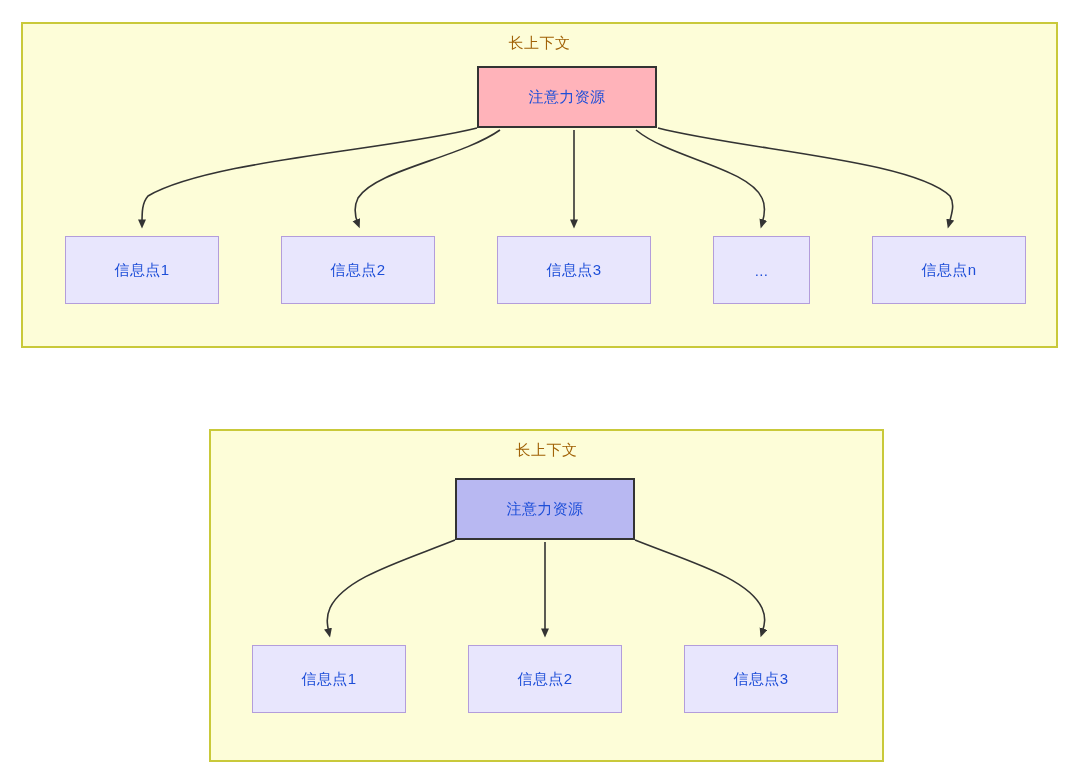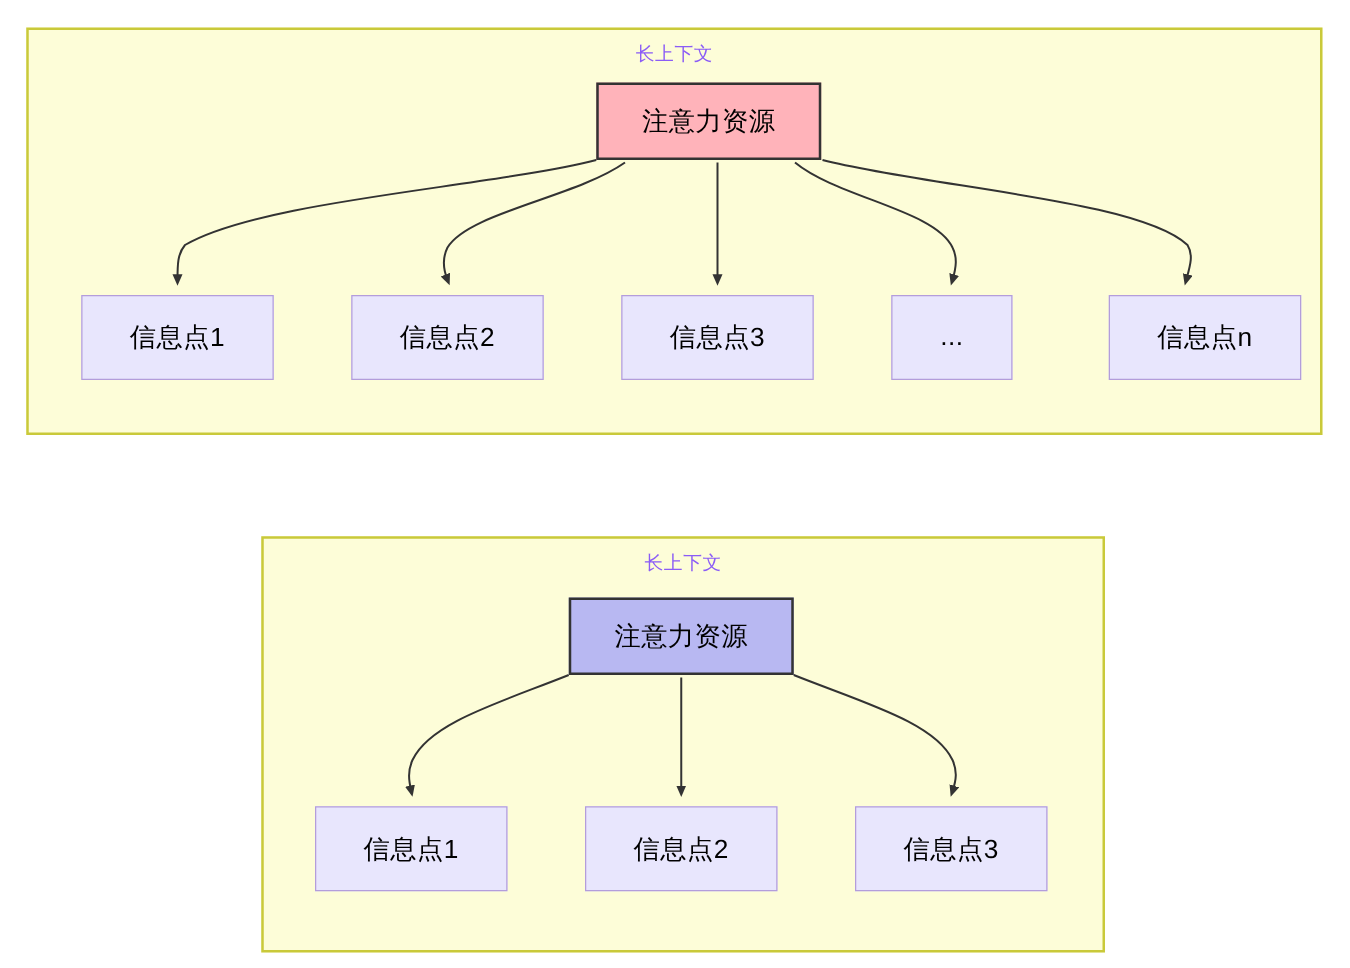--- a/index.html
+++ b/index.html
@@ -47,52 +47,52 @@
     width: 675px;
     height: 333px;
   }
   .container-title {
     position: absolute;
     top: 10px;
     left: 0;
     width: 100%;
     text-align: center;
     font-size: 15px;
-    color: #8b5cf6;
+    color: #a16207;
     letter-spacing: 0.5px;
   }
   .node {
     position: absolute;
     box-sizing: border-box;
     display: flex;
     align-items: center;
     justify-content: center;
-    font-size: 21px;
-    color: #000000;
+    font-size: 15px;
+    color: #1d4ed8;
     letter-spacing: 0.4px;
   }
   .node.attention-long {
     background: #ffb3ba;
     border: 2px solid #333333;
   }
   .node.attention-short {
     background: #b8b8f2;
     border: 2px solid #333333;
   }
   .node.info {
     background: #e8e6fd;
     border: 1.6px solid #b39ddb;
   }
   
   #node-attention-long { left: 477px; top: 66px; width: 180px; height: 62px; }
   #node-info-1  { left: 65px;  top: 236px; width: 154px; height: 68px; }
   #node-info-2  { left: 281px; top: 236px; width: 154px; height: 68px; }
   #node-info-3  { left: 497px; top: 236px; width: 154px; height: 68px; }
   #node-info-e  { left: 713px; top: 236px; width: 97px;  height: 68px; }
-  #node-info-n  { left: 872px; top: 236px; width: 154px; height: 68px; margin-left: 15px; }
+  #node-info-n  { left: 872px; top: 236px; width: 154px; height: 68px; }
   
   #node-attention-short { left: 455px; top: 478px; width: 180px; height: 62px; }
   #node-s-info-1 { left: 252px; top: 645px; width: 154px; height: 68px; }
   #node-s-info-2 { left: 468px; top: 645px; width: 154px; height: 68px; }
   #node-s-info-3 { left: 684px; top: 645px; width: 154px; height: 68px; }
 </style>
 </head>
 <body>
 
 <div class="canvas">

